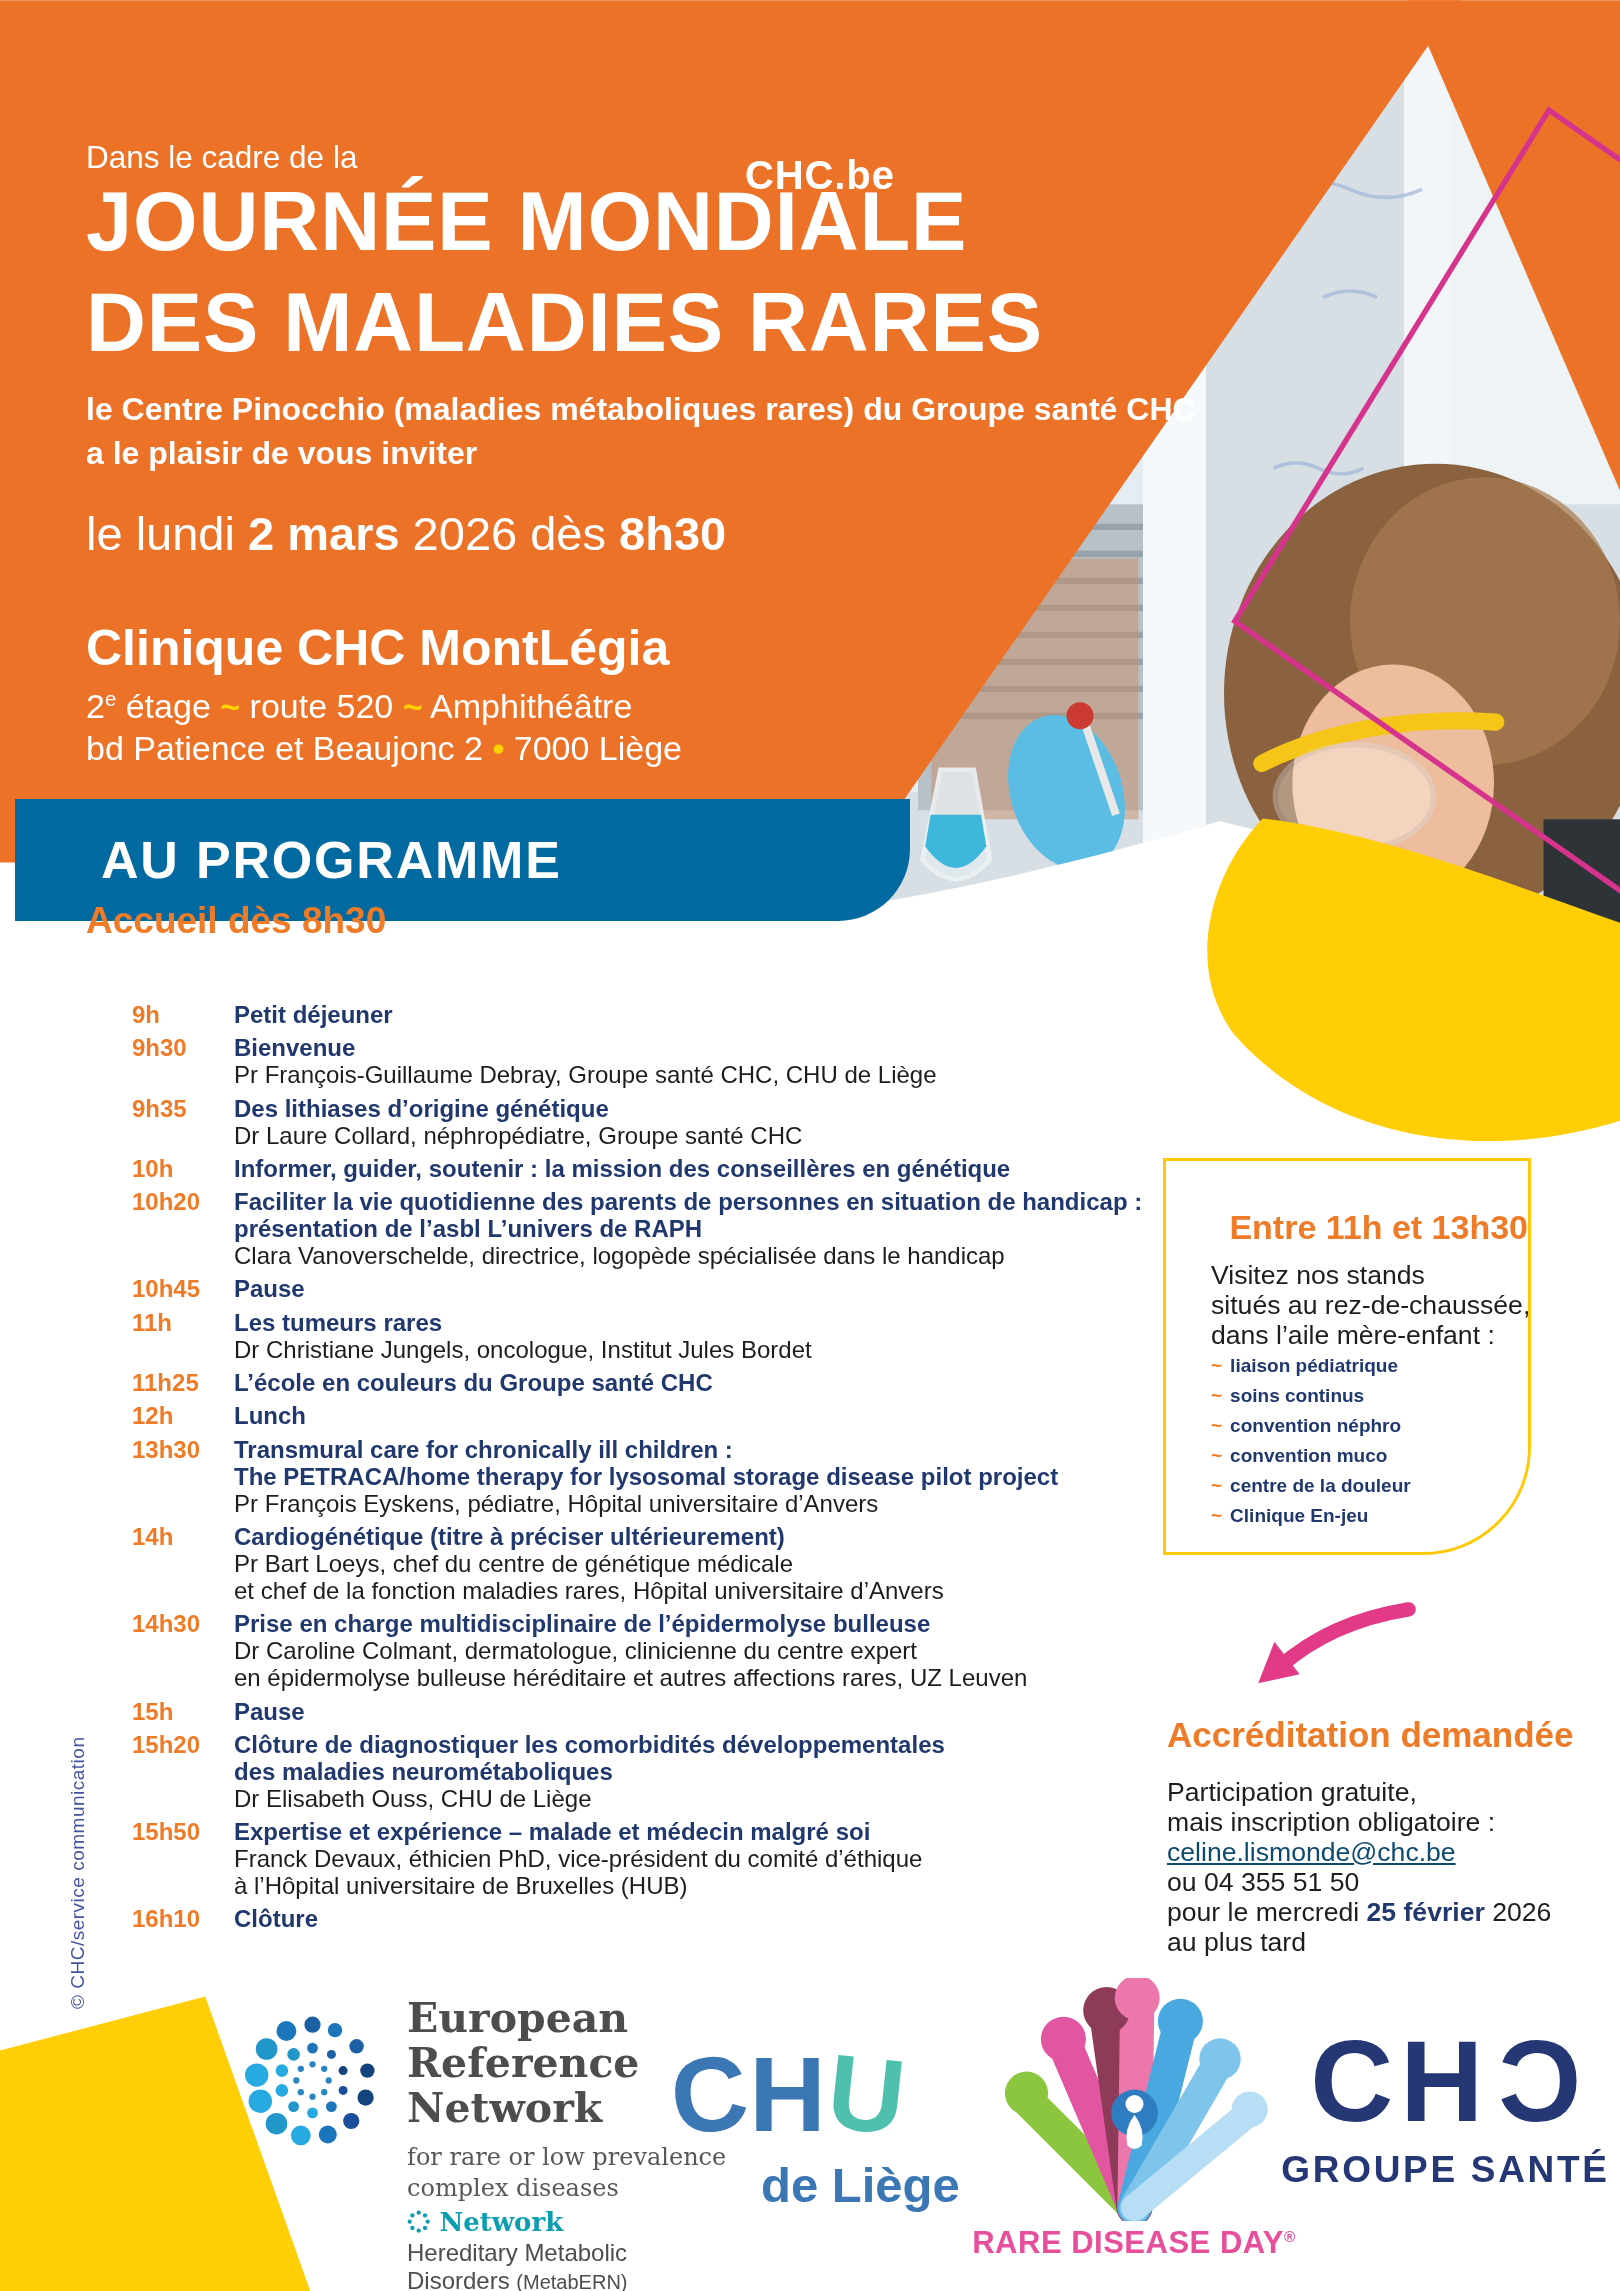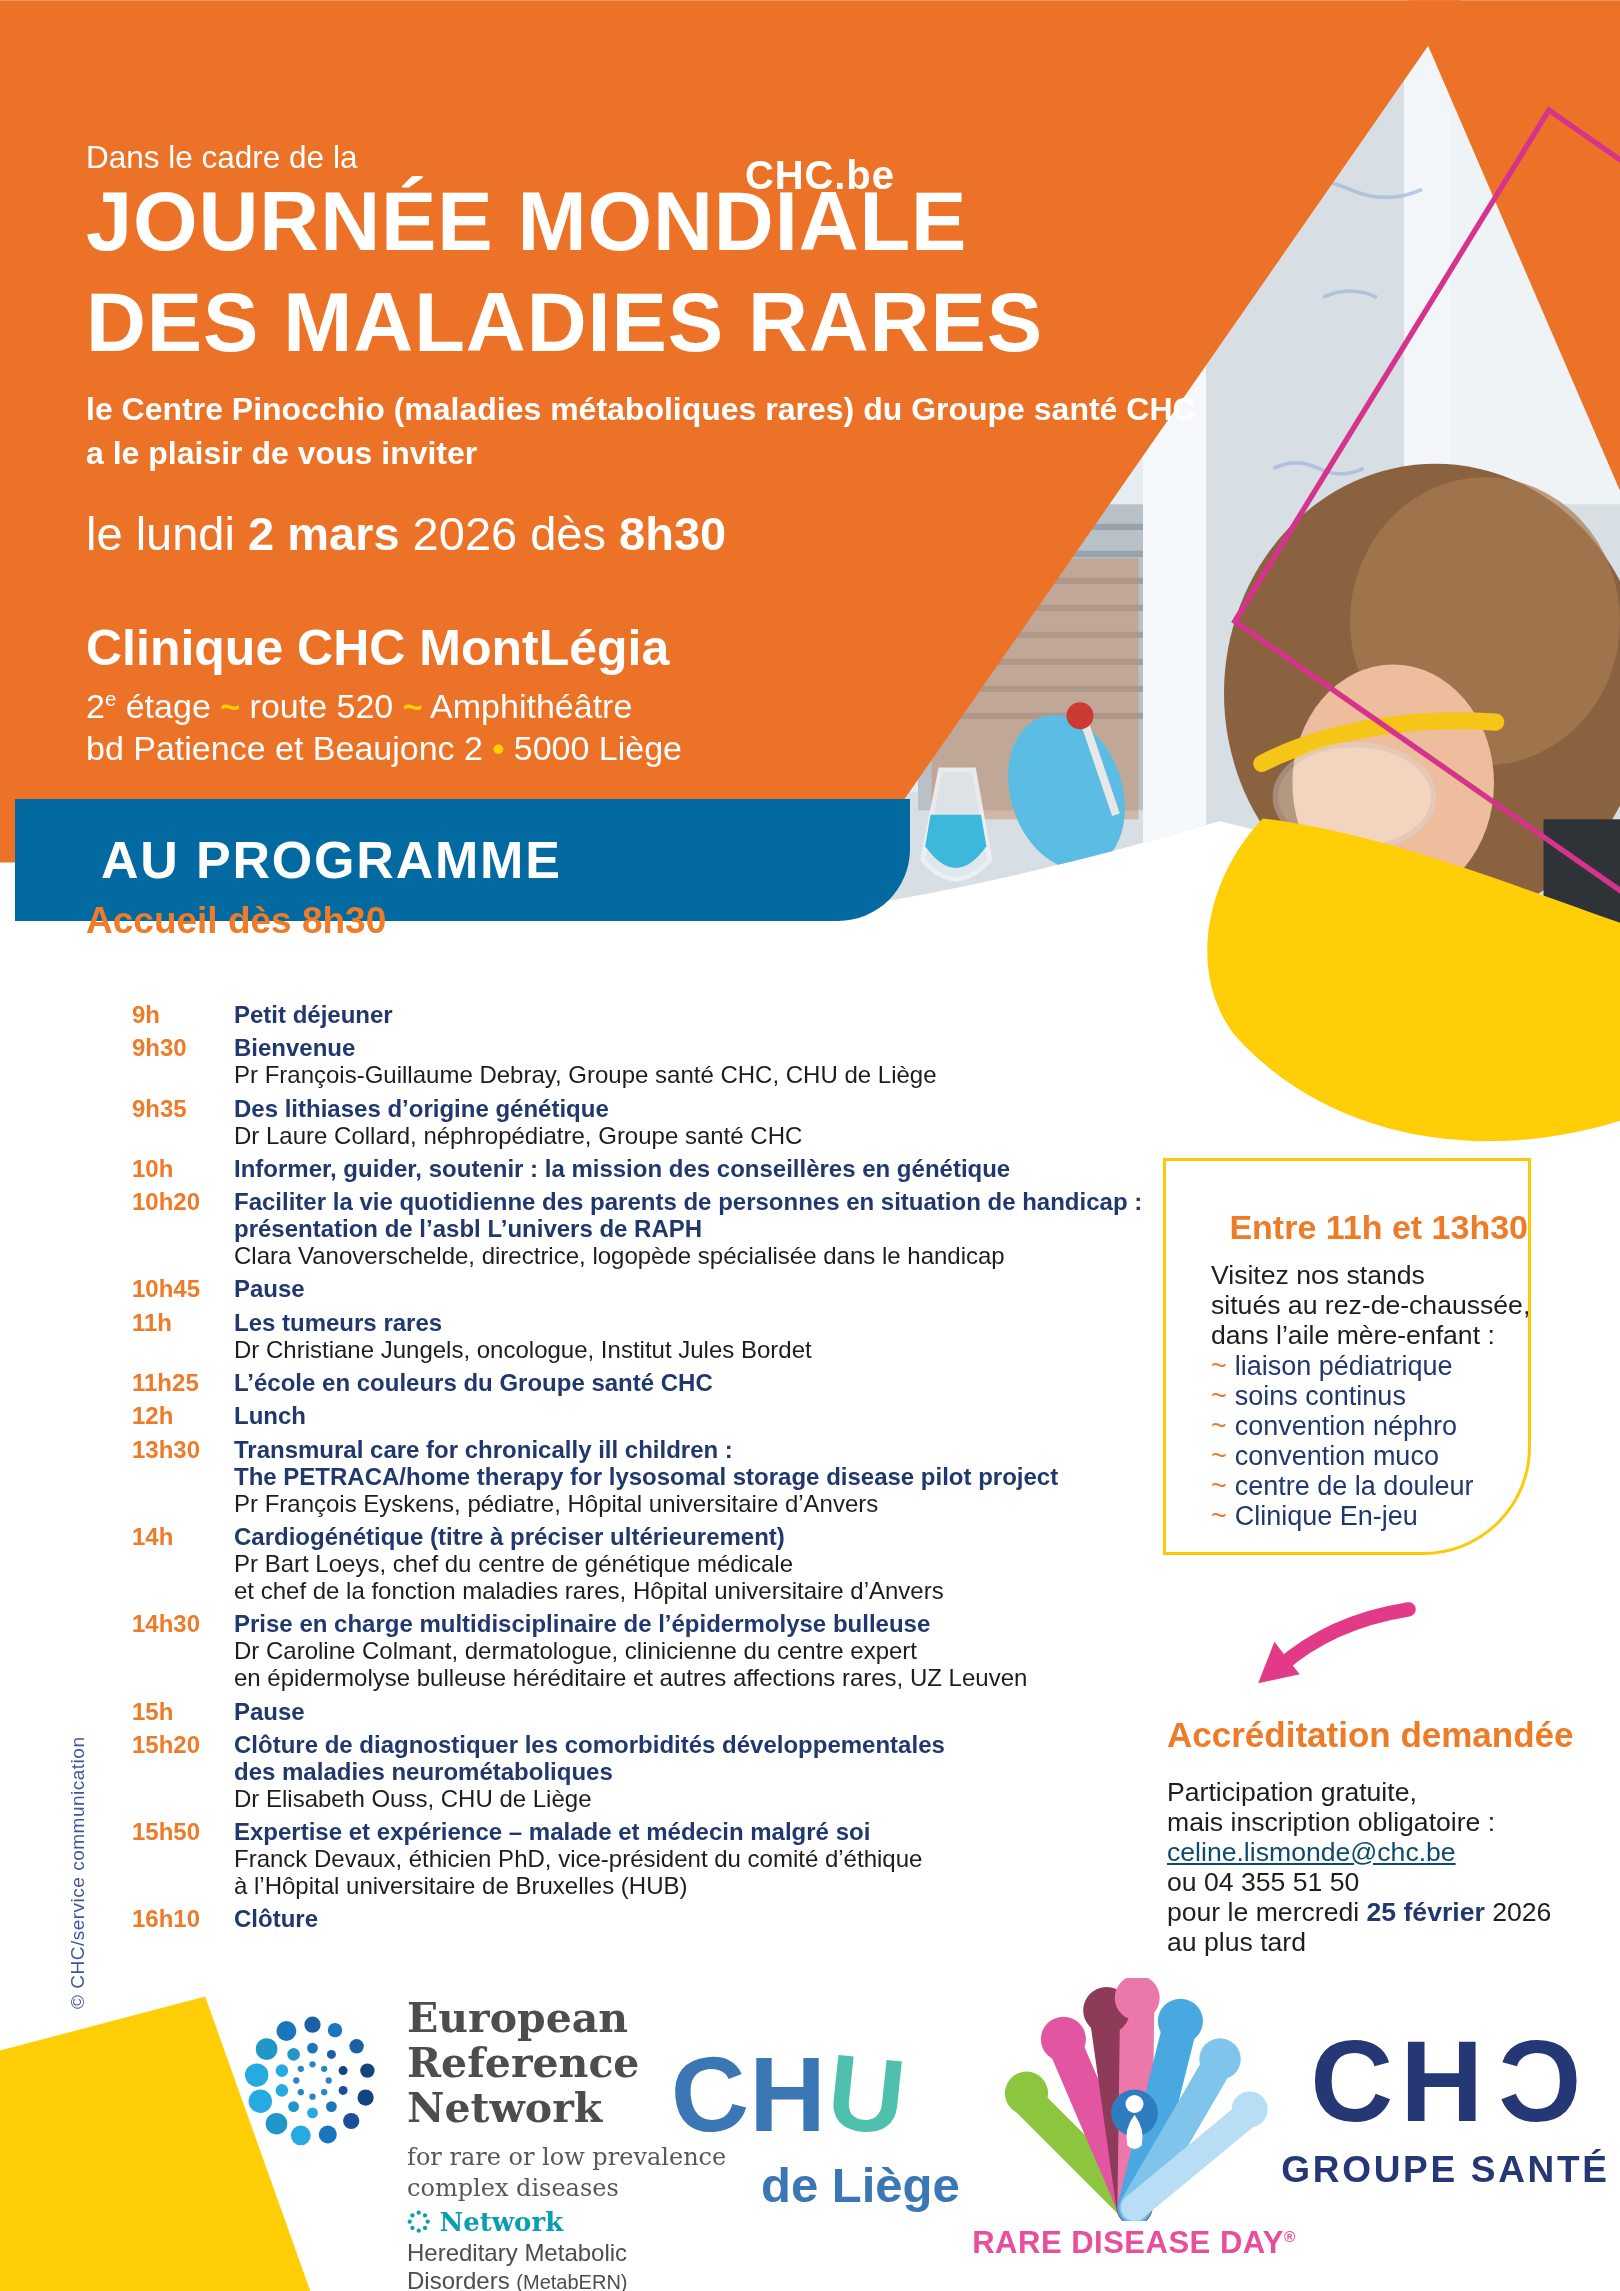--- a/index.html
+++ b/index.html
@@ -32,21 +32,21 @@
   .time{flex:none;width:102px;color:#EE7B28;font-weight:bold;font-size:24px;line-height:27px;}
   .lines{flex:1;}
   .t{color:#21386F;font-weight:bold;font-size:24px;line-height:27px;white-space:nowrap;}
   .s{color:#1d1d1b;font-size:24px;line-height:27px;white-space:nowrap;}
   
   .stands-box{left:1163px;top:1158px;width:317px;height:344px;border:3.6px solid #FFC907;
               border-radius:0 0 108px 0;padding:47px 0 0 45px;background:#fff;}
   .stands-title{color:#EE7B28;font-size:34px;font-weight:bold;margin:0 0 13px 0;text-align:right;}
   .stands-intro div{color:#1d1d1b;font-size:26.6px;line-height:30px;white-space:nowrap;}
   .stands-list{margin-top:0.9px;}
-  .stand-item{font-size:27px;line-height:30px;font-weight:normal;color:#21386F;white-space:nowrap;}
+  .stand-item{font-size:19px;line-height:30px;font-weight:bold;color:#21386F;white-space:nowrap;}
   .stand-item .tilde{color:#EE7B28;margin-right:8px;}
   
   .accr{left:1167px;top:1715px;width:432px;}
   .accr h3{margin:0 0 21.6px 0;color:#EE7B28;font-size:35px;font-weight:bold;}
   .accr .l{color:#1d1d1b;font-size:26.6px;line-height:30px;white-space:nowrap;}
   .accr .navy{color:#21386F;font-weight:bold;}
   .link{color:#0c4a6e;text-decoration:underline;cursor:pointer;}
   
   .copyright{left:67px;top:2009px;transform:rotate(-90deg);transform-origin:0 0;
              color:#4253A0;font-size:19px;letter-spacing:0.5px;white-space:nowrap;}
@@ -145,21 +145,21 @@
     <div>JOURNÉE MONDIALE</div>
     <div>DES MALADIES RARES</div>
   </div>
   <div class="abs hero-txt invite">
     <div>le Centre Pinocchio (maladies métaboliques rares) du Groupe santé CHC</div>
     <div>a le plaisir de vous inviter</div>
   </div>
   <div class="abs hero-txt date-line"><span>le lundi </span><span class="b">2 mars</span><span> 2026 dès </span><span class="b">8h30</span></div>
   <div class="abs hero-txt clinic">Clinique CHC MontLégia</div>
   <div class="abs hero-txt addr1"><span>2</span><span class="sup">e</span><span> étage </span><span class="accent">~</span><span> route 520 </span><span class="accent">~</span><span> Amphithéâtre</span></div>
-  <div class="abs hero-txt addr2"><span>bd Patience et Beaujonc 2 </span><span class="accent">•</span><span> 5000 Liège</span></div>
+  <div class="abs hero-txt addr2"><span>bd Patience et Beaujonc 2 </span><span class="accent">•</span><span> 7000 Liège</span></div>
 
   <div class="abs programme-band">
     <span>AU PROGRAMME</span>
   </div>
 
   <div class="abs sched-head">Accueil dès 8h30</div>
   <div class="abs schedule">
       <div class="row">
         <div class="time">9h</div>
         <div class="lines">

